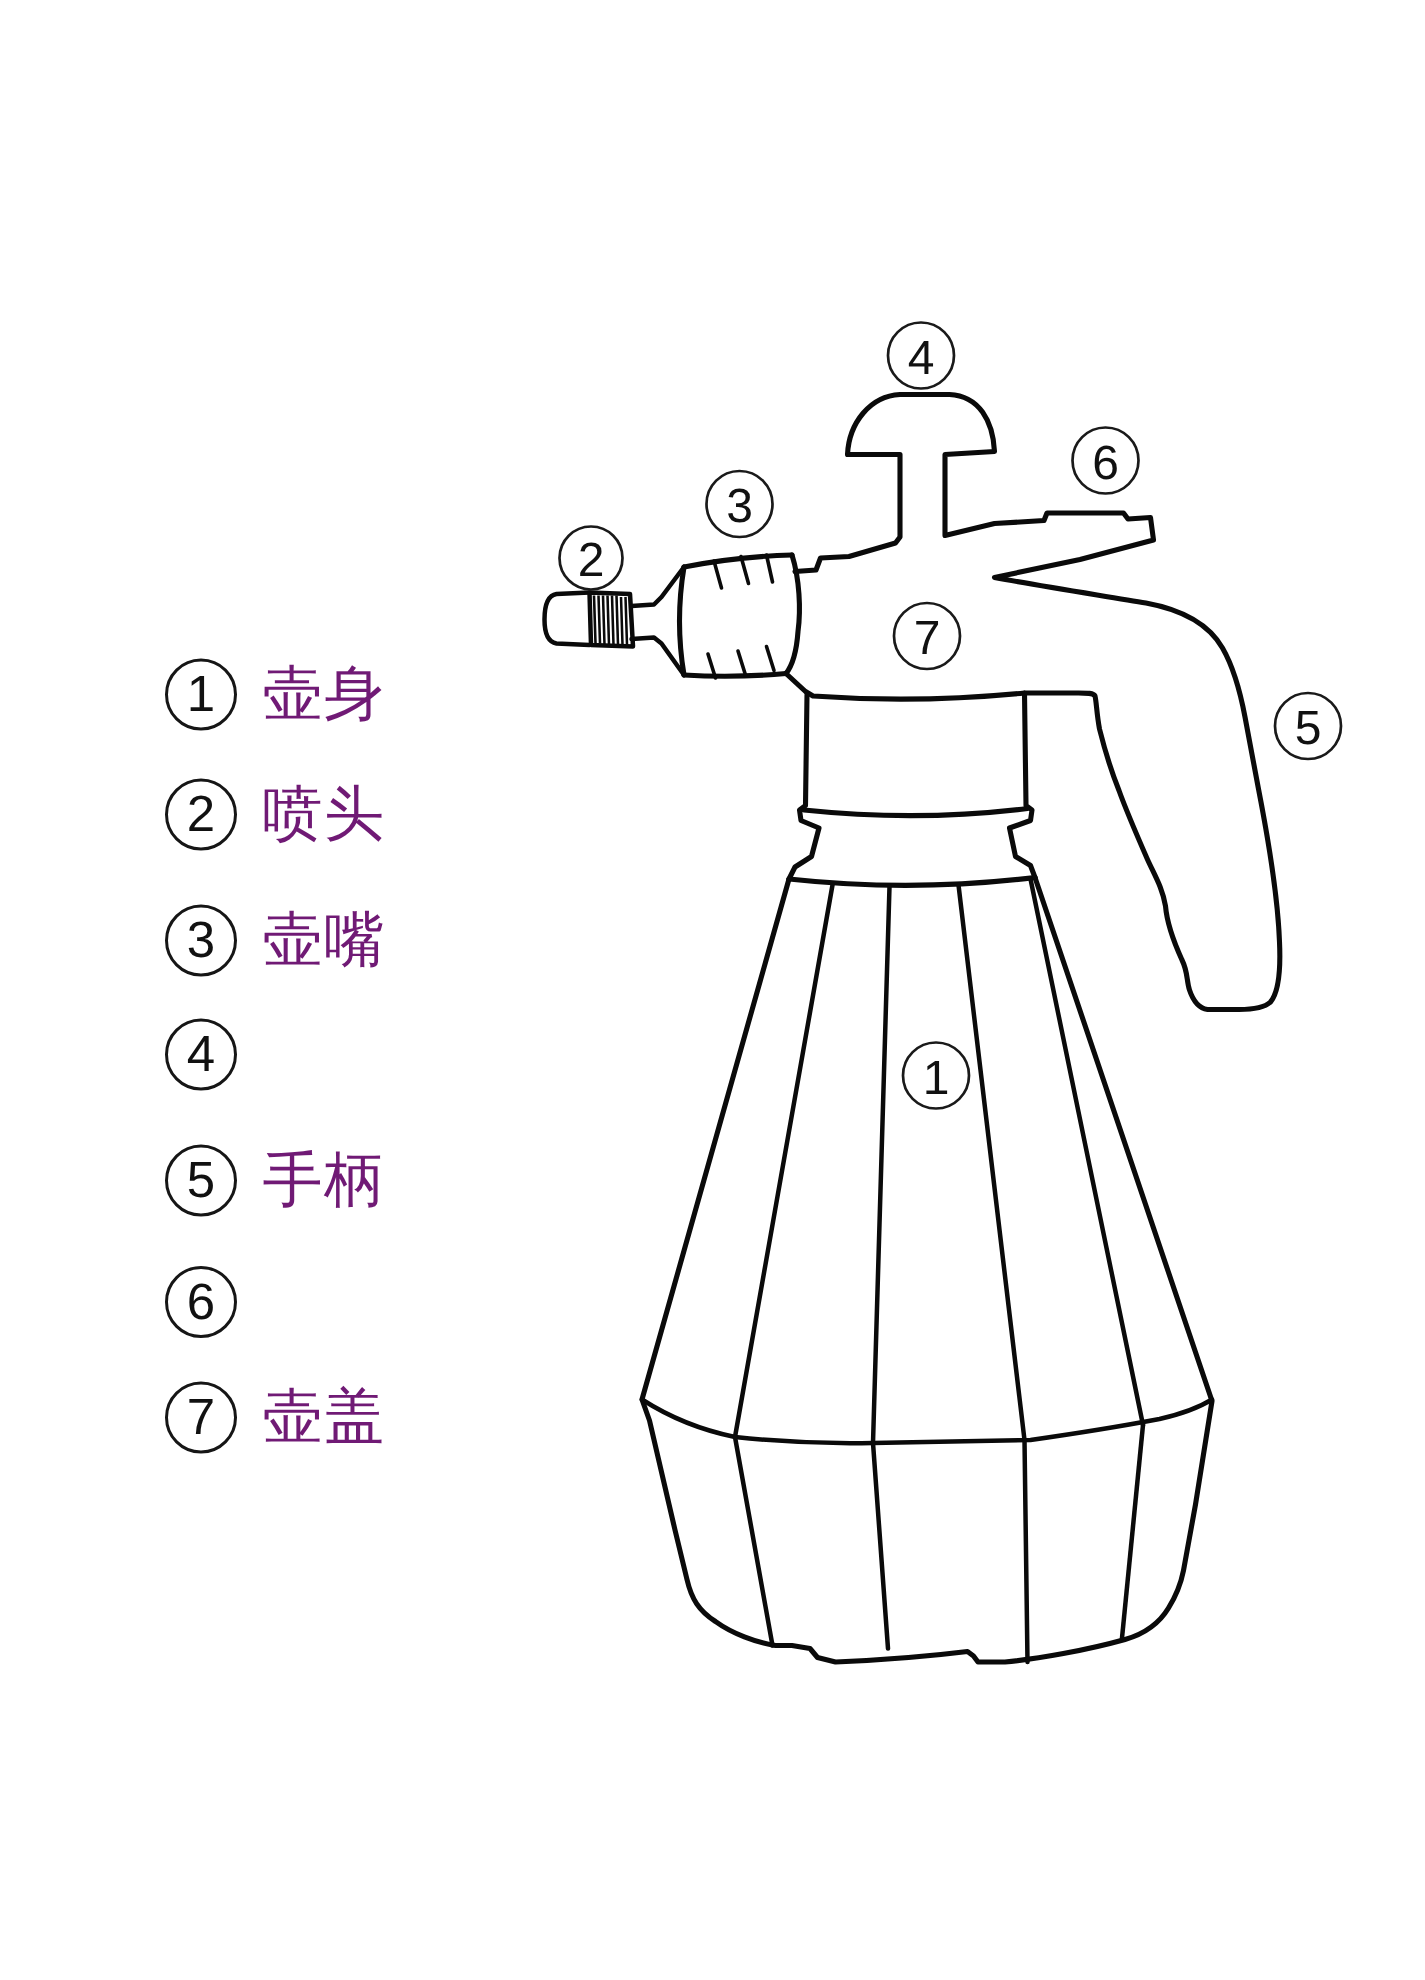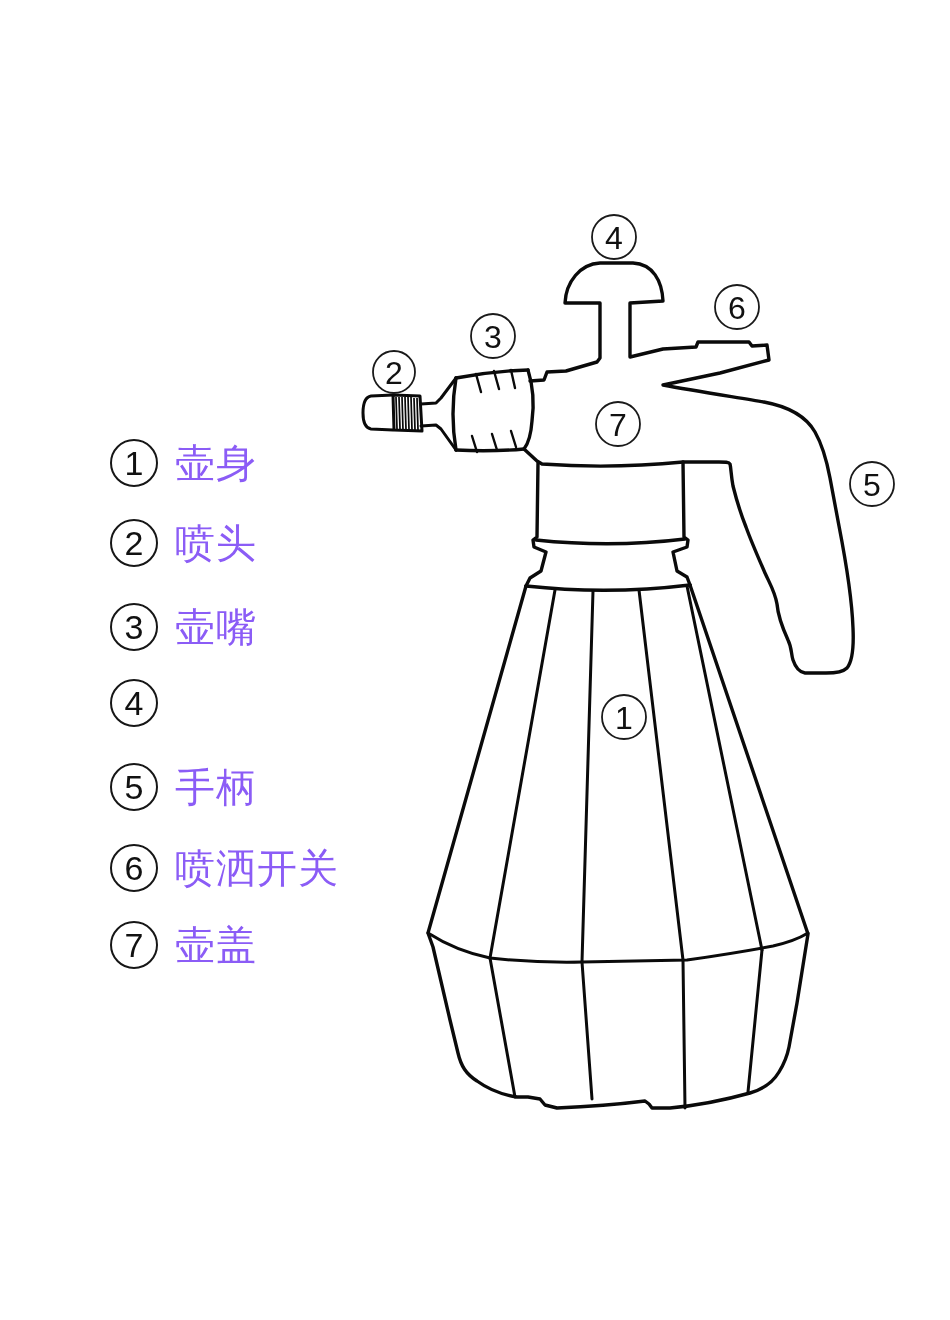--- a/index.html
+++ b/index.html
@@ -31,21 +31,21 @@
   }
   .lr0{top:439px}.lr1{top:519px}.lr2{top:603px}.lr3{top:679px}
   .lr4{top:763px}.lr5{top:844px}.lr6{top:921px}
   .lg-circle{
     box-sizing:border-box;
     width:48px;height:48px;border:2.5px solid #161616;border-radius:50%;
     display:flex;align-items:center;justify-content:center;
     font-size:34px;color:#111;flex:0 0 auto;
   }
   .lg-label{
-    font-size:40px;color:#8b5cf6;letter-spacing:1px;line-height:48px;
+    font-size:40px;color:#701a75;letter-spacing:1px;line-height:48px;
   }
 </style>
 </head>
 <body>
 
 <div id="stage">
 
   <svg id="drawing" width="950" height="1320" viewBox="0 0 950 1320" xmlns="http://www.w3.org/2000/svg">
 
     <path class="ln" d="
@@ -201,20 +201,19 @@
     </div>
     <div class="legend-row lr3">
       <span class="lg-circle">4</span>
     </div>
     <div class="legend-row lr4">
       <span class="lg-circle">5</span>
       <span class="lg-label">手柄</span>
     </div>
     <div class="legend-row lr5">
       <span class="lg-circle">6</span>
-      <span class="lg-label">喷洒开关</span>
     </div>
     <div class="legend-row lr6">
       <span class="lg-circle">7</span>
       <span class="lg-label">壶盖</span>
     </div>
   </div>
 </div>
 
 </body></html>

